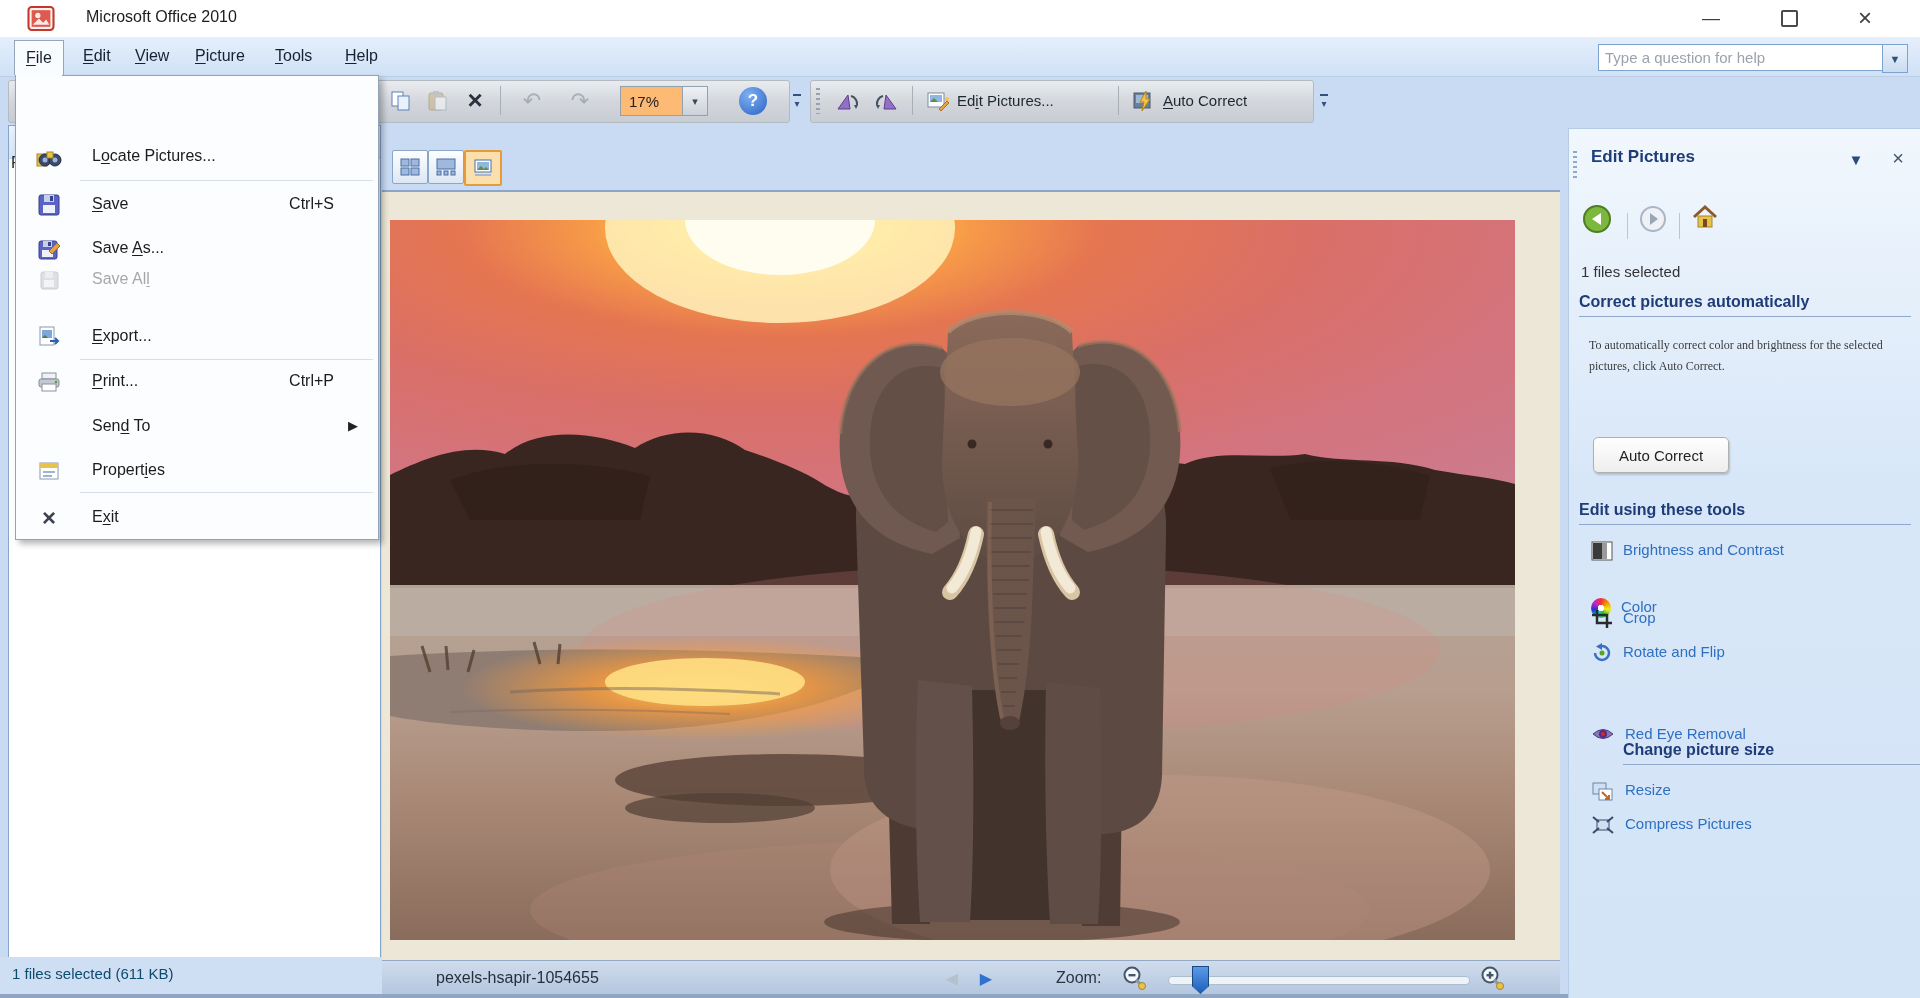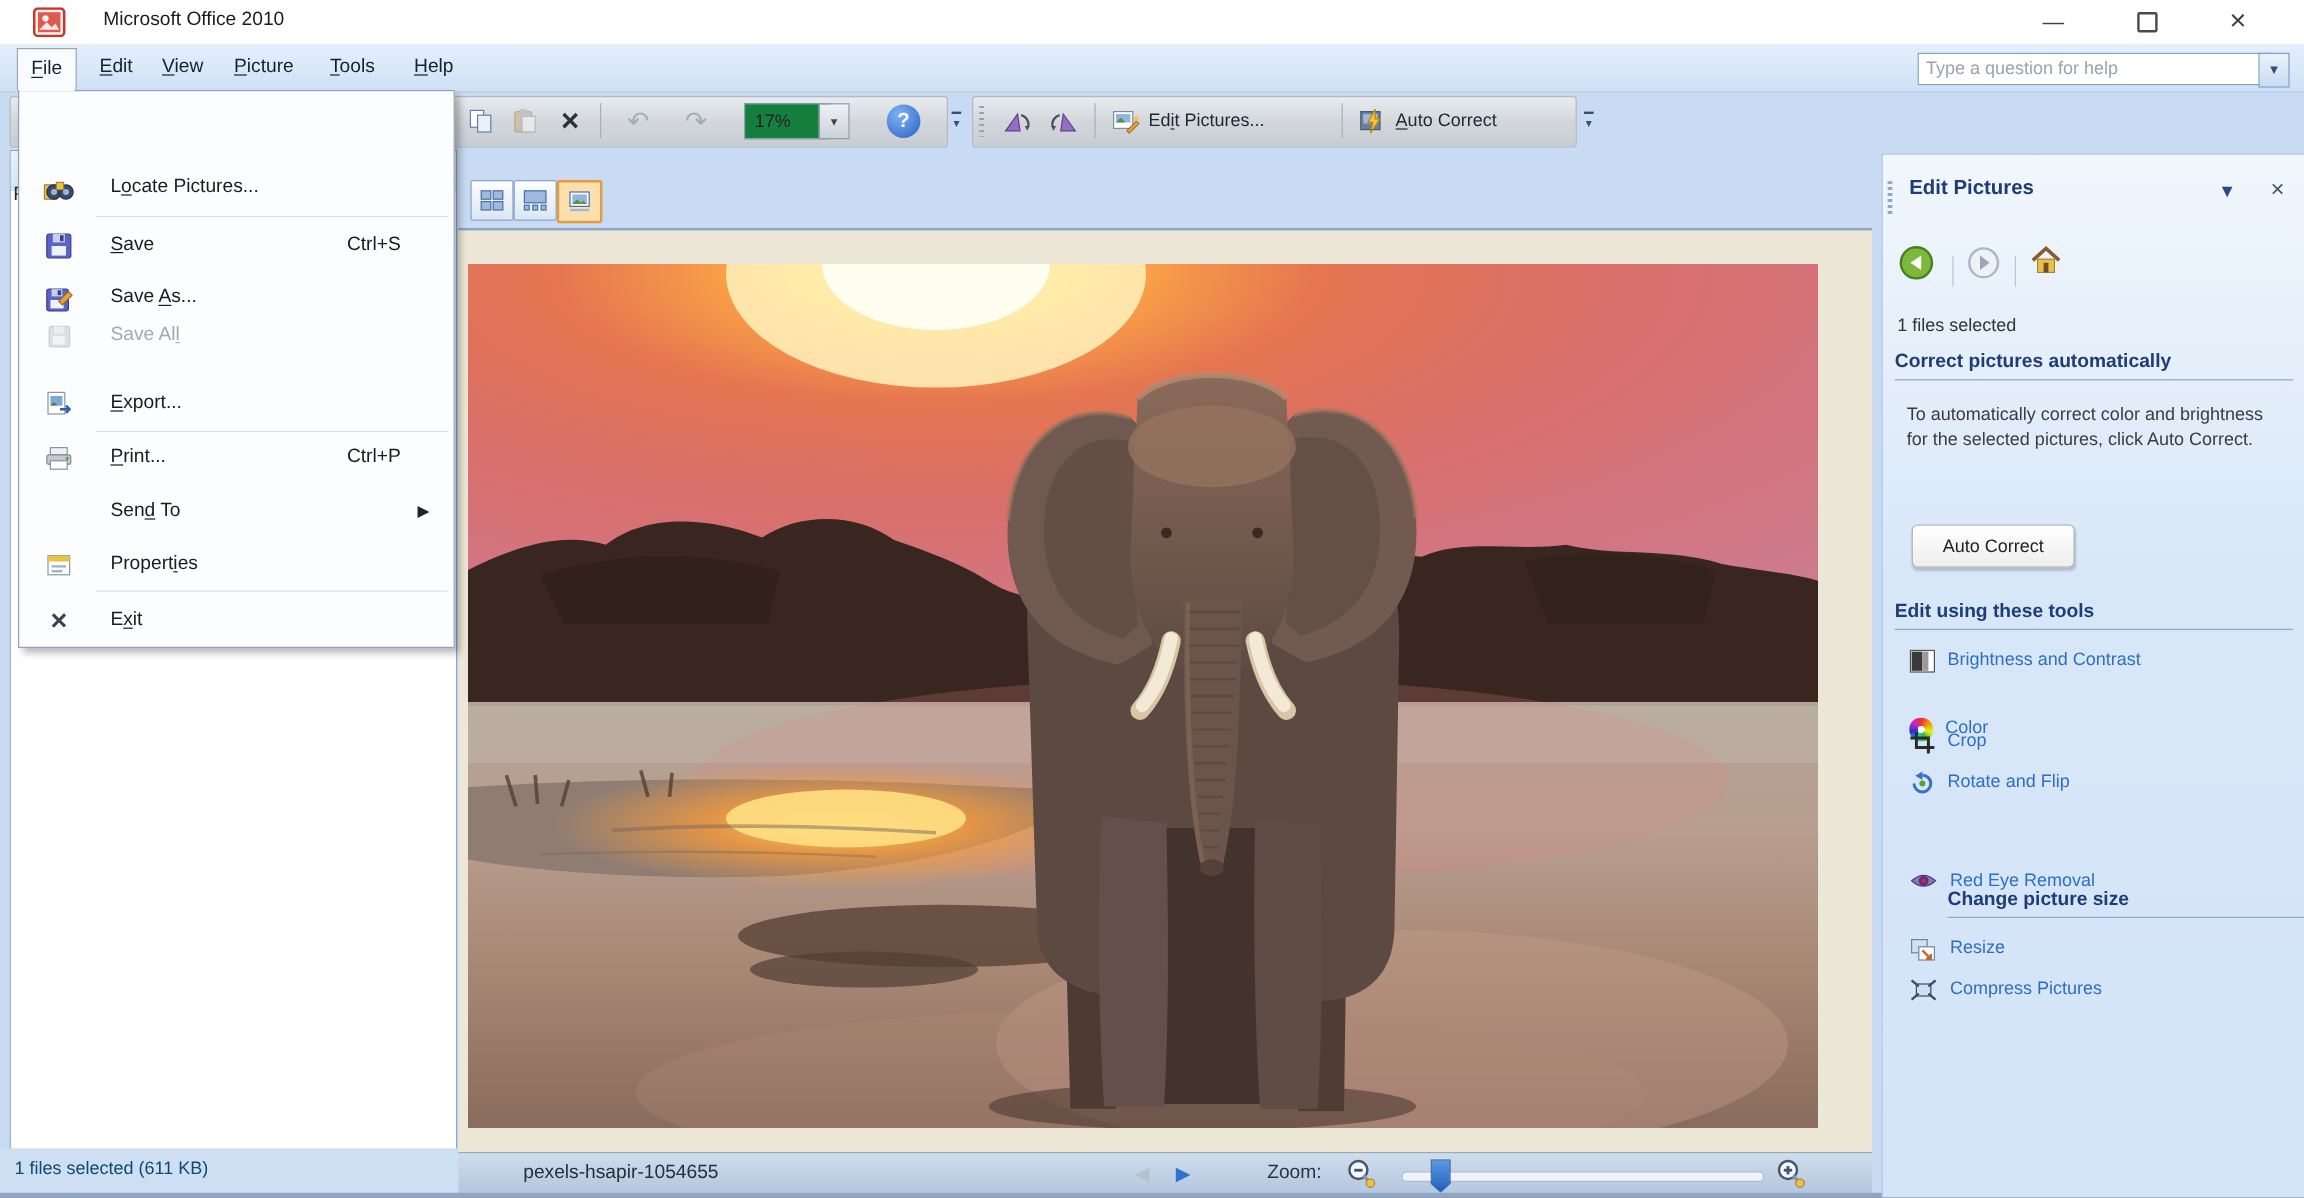--- a/index.html
+++ b/index.html
@@ -23,21 +23,21 @@
   .helpbox::placeholder{color:#9aa3ad;}
   .helpdd{position:absolute;left:284px;top:0;width:24px;height:27px;background:linear-gradient(#eaf2fb,#cadcf0);border:1px solid #7da2ce;display:flex;align-items:center;justify-content:center;font-size:11px;color:#33507e;}
 
   
   .tchunk{position:absolute;top:80px;height:41px;background:linear-gradient(#e9ecef,#d3d7dc 50%,#c8cdd4);border:1px solid #b4bac2;border-radius:3px;}
   .tbtn{position:absolute;top:83px;height:35px;display:flex;align-items:center;justify-content:center;border-radius:3px;}
   .tsep{position:absolute;top:86px;width:1px;height:29px;background:#a9afb8;}
   .grip{position:absolute;top:88px;width:4px;height:26px;background:repeating-linear-gradient(#98a2af 0 2px,rgba(0,0,0,0) 2px 5px);}
   .dim{opacity:.45;}
   .glyph-undo{font-size:22px;color:#6d7784;}
-  .zoombox{position:absolute;left:620px;top:86px;width:62px;height:28px;background:#15803d;border:1px solid #93a0ae;font-size:15px;color:#222;display:flex;align-items:center;padding-left:8px;}
+  .zoombox{position:absolute;left:620px;top:86px;width:62px;height:28px;background:#fdba74;border:1px solid #93a0ae;font-size:15px;color:#222;display:flex;align-items:center;padding-left:8px;}
   .zoomdd{position:absolute;left:682px;top:86px;width:24px;height:28px;background:linear-gradient(#eef1f5,#ccd2d9);border:1px solid #93a0ae;display:flex;align-items:center;justify-content:center;font-size:11px;color:#3c4856;}
   .helpcirc{width:28px;height:28px;border-radius:50%;background:radial-gradient(circle at 35% 30%,#7fb0f2,#2a62c4);color:#fff;font-size:17px;font-weight:bold;display:flex;align-items:center;justify-content:center;}
   .ovf{position:absolute;top:83px;width:16px;height:36px;display:flex;flex-direction:column;align-items:center;justify-content:center;gap:2px;font-size:10px;color:#33507e;}
   .ovf .bar{width:8px;height:2px;background:#33507e;}
   .tlabel{font-size:15px;color:#1d2733;white-space:nowrap;}
 
   
   .vbtn{position:absolute;top:150px;width:34px;height:32px;border:1px solid #8aa6c9;background:linear-gradient(#fdfeff,#dce7f4);display:flex;align-items:center;justify-content:center;border-radius:2px;}
   .vbtn.selected{border:2px solid #e79a3c;background:#fbe0ae;}
 
@@ -60,21 +60,21 @@
 
   
   .tpane{position:absolute;left:1568px;top:128px;width:352px;height:870px;background:linear-gradient(#f1f7fd,#d8e7f8 40%,#d3e4f7);border-left:1px solid #b5cbe6;border-top:1px solid #b5cbe6;}
   .tp-grip{position:absolute;left:4px;top:22px;width:4px;height:28px;background:repeating-linear-gradient(#8fa8cc 0 2px,rgba(0,0,0,0) 2px 5px);}
   .tp-title{position:absolute;left:22px;top:18px;font-size:17px;font-weight:bold;color:#1e3c78;}
   .tp-dd{position:absolute;left:272px;top:18px;width:30px;height:24px;display:flex;align-items:center;justify-content:center;color:#2b4a7e;font-size:15px;}
   .tp-x{position:absolute;left:316px;top:16px;width:26px;height:26px;display:flex;align-items:center;justify-content:center;color:#44546e;font-size:20px;}
   .tp-navsep{position:absolute;top:84px;width:1px;height:26px;background:#b3c6de;}
   .tp-files{position:absolute;left:12px;top:134px;font-size:15px;color:#333;}
   .tp-head{position:absolute;left:10px;width:332px;font-size:16px;font-weight:bold;color:#1e3c78;border-bottom:1px solid #8fa8cc;padding-bottom:5px;}
-  .tp-body{position:absolute;left:20px;top:206px;width:314px;font-size:15px;color:#3c3c3c;line-height:21px;}
+  .tp-body{position:absolute;left:20px;top:206px;width:314px;font-size:12px;color:#3c3c3c;line-height:21px;font-family:Liberation Serif, serif;}
   .tp-btn{position:absolute;left:24px;top:308px;width:134px;height:34px;background:linear-gradient(#ffffff,#eeeeee);border:1px solid #b0b0b0;border-radius:5px;box-shadow:1px 2px 2px rgba(0,0,0,.18);display:flex;align-items:center;justify-content:center;font-size:15px;color:#222;}
   .tp-row{position:absolute;left:22px;width:320px;height:28px;display:flex;align-items:flex-start;gap:10px;}
   .tp-link{font-size:15px;color:#2f6fc1;}
   .colorwheel{width:20px;height:20px;border-radius:50%;
     background:radial-gradient(circle,#ffffff 0 3px,rgba(0,0,0,0) 3px),
     conic-gradient(#e33,#e90,#ee2,#3b3,#2cc,#23c,#c2c,#e33);}
   .menu-notch{position:absolute;left:16px;top:74px;width:46px;height:2px;background:#f9fcff;z-index:55;}
 
   
   .menu{position:absolute;left:15px;top:75px;width:362px;height:463px;background:#fcfdfe;border:1px solid #93a2b4;box-shadow:4px 4px 6px rgba(0,0,0,.28);z-index:50;}

